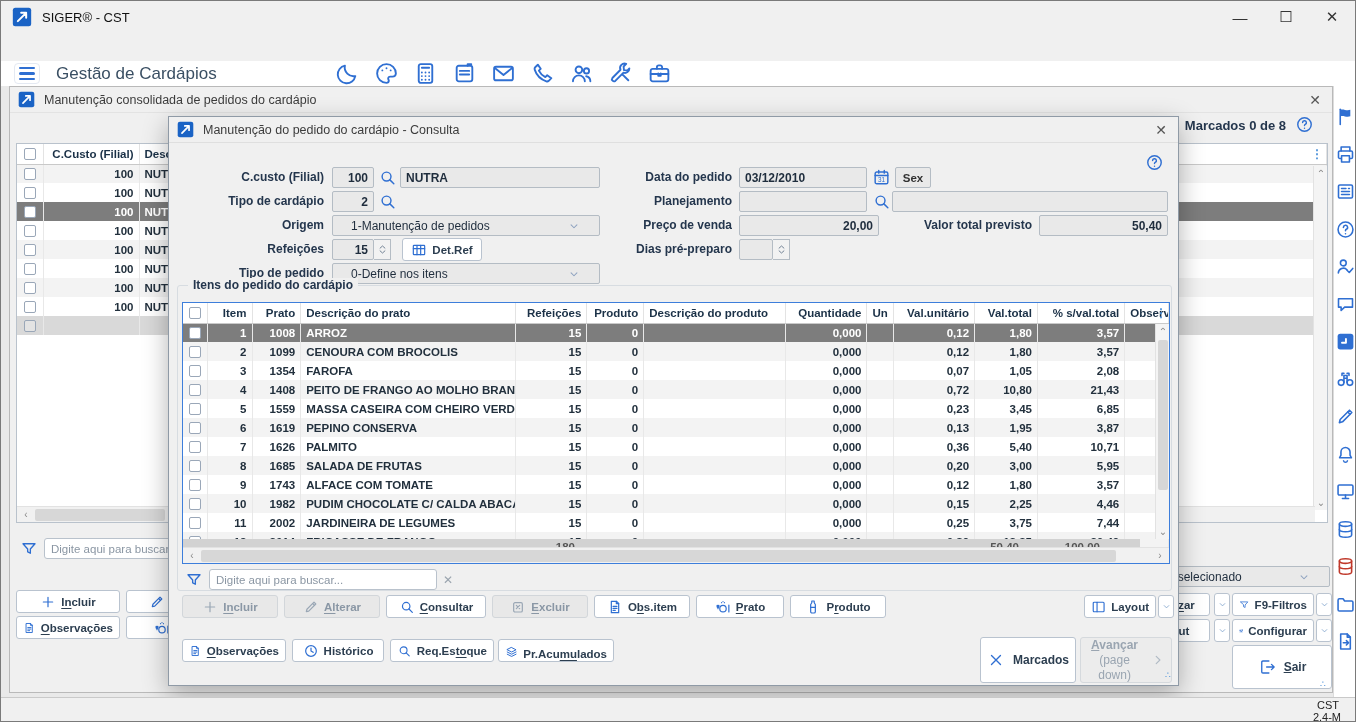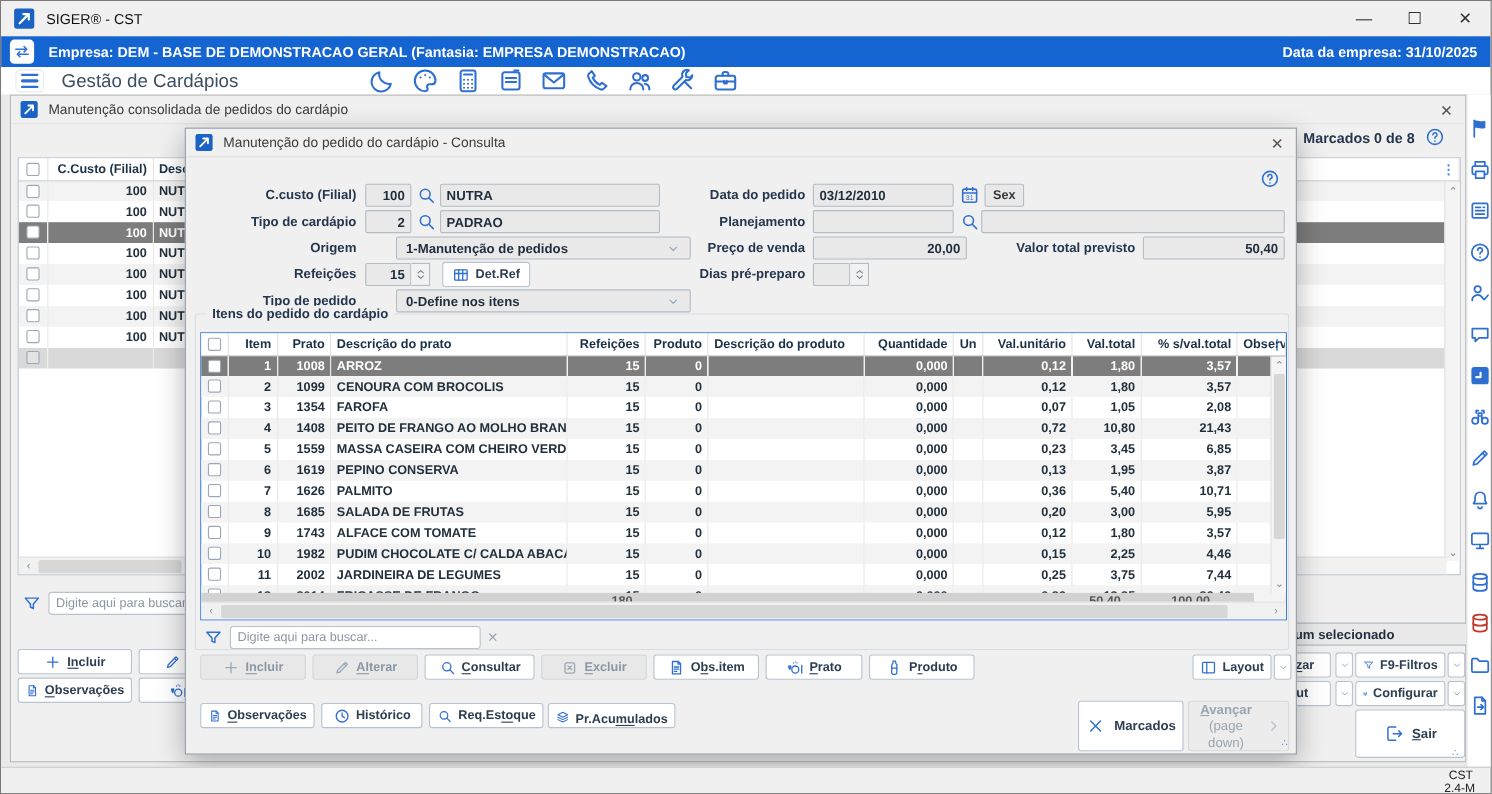--- a/index.html
+++ b/index.html
@@ -59,21 +59,21 @@
   .filterrow input::placeholder{color:#8a96a3;}
   .fclear{color:#9aa4ae;font-size:12px;}
   
   .btn{position:absolute;display:inline-flex;align-items:center;justify-content:center;gap:5px;background:#fff;border:1px solid #b9c3cf;border-radius:3px;font-size:11.5px;font-weight:700;color:#2c3e50;height:23px;cursor:default;white-space:nowrap;}
   .btn .ic{width:16px;height:16px;}
   .btn.dis{background:#e8e8e8;border-color:#d2d6da;color:#8a97a5;}
   .btn.dis .ic{color:#9aa7b5;}
   .btn.small{width:16px;padding:0;}
   .btn.small .ic{width:11px;height:11px;color:#7fa3cc;}
   .btn u{text-underline-offset:2px;}
-  .combo{display:flex;align-items:center;background:#e9e9e9;border:1px solid #b4bcc4;border-radius:2px;height:21px;font-size:12px;font-weight:700;color:#1f2d3d;padding:0 8px;position:absolute;margin-left:28px;}
+  .combo{display:flex;align-items:center;background:#e9e9e9;border:1px solid #b4bcc4;border-radius:2px;height:21px;font-size:12px;font-weight:400;color:#1f2d3d;padding:0 18px;position:absolute;}
   .combo .cv{flex:1;overflow:hidden;white-space:nowrap;}
   .combo .ic{width:14px;height:14px;color:#8fa3c0;}
   .field{position:absolute;background:#e9e9e9;border:1px solid #b4bcc4;border-radius:2px;height:21px;font-size:12px;font-weight:700;color:#1f2d3d;padding:0 5px;display:flex;align-items:center;}
   .field.right{justify-content:flex-end;}
   .flabel{position:absolute;font-size:12px;font-weight:700;color:#24364d;text-align:right;white-space:nowrap;}
   .spinbox{position:absolute;width:17px;height:21px;background:#f2f2f2;border:1px solid #b4bcc4;border-left:none;display:flex;align-items:center;justify-content:center;color:#6f7f92;}
   .spinbox .ic{width:13px;height:13px;color:#6f7f92;}
   .sicon{position:absolute;width:19px;height:19px;}
   
   .iconstrip{position:absolute;left:1332px;top:0;width:24px;height:611px;background:#fff;border-left:1px solid #dcdcdc;display:flex;flex-direction:column;align-items:center;padding-top:20px;gap:16.5px;}
@@ -108,31 +108,20 @@
           <rect x="1" y="1" width="22" height="22" rx="3" fill="#1a63c5"></rect>
           <path d="M7 17 17 7M17 7h-6M17 7v6" stroke="#fff" stroke-width="2.4" fill="none" stroke-linecap="round" stroke-linejoin="round"></path>
         </svg>
       </span>
     <span class="ttl">SIGER® - CST</span>
     <span class="wctrl" style="right:92px;">—</span>
     <span class="wctrl" style="right:46px;">☐</span>
     <span class="wctrl" style="right:0;">✕</span>
   </div>
 
-  <div class="companybar">
-    <span class="swapbox">
-        <span class="ic" style="width:18px;height:18px;">
-          <svg viewBox="0 0 24 24" fill="none" stroke="currentColor" stroke-width="1.8" stroke-linecap="round" stroke-linejoin="round">
-            <path d="M4.5 9h13M14.5 5.8 17.7 9l-3.2 3.2M19.5 15h-13M9.5 11.8 6.3 15l3.2 3.2"></path>
-          </svg>
-        </span>
-      </span>
-    <span class="ctext">Empresa: DEM - BASE DE DEMONSTRACAO GERAL (Fantasia: EMPRESA DEMONSTRACAO)</span>
-    <span class="cdate">Data da empresa: 31/10/2025</span>
-  </div>
 
   <div class="menubar">
     <span class="hamb">
         <i></i>
         <i></i>
         <i></i>
       </span>
     <span class="mtitle">Gestão de Cardápios</span>
     <span class="micons">
       <span class="ic">
@@ -548,23 +537,20 @@
       <span class="flabel" style="left:8px;top:77px;width:147px;">Tipo de cardápio</span>
       <div class="field right" style="left:163px;top:74px;width:42px;">
           <span>2</span>
         </div>
       <span class="ic sicon" style="left:209px;top:75px;">
           <svg viewBox="0 0 24 24" fill="none" stroke="currentColor" stroke-width="1.8" stroke-linecap="round" stroke-linejoin="round">
             <circle cx="10.8" cy="10.8" r="5.6"></circle>
             <path d="m15 15 5 5"></path>
           </svg>
         </span>
-      <div class="field" style="left:231px;top:74px;width:200px;">
-          <span>PADRAO</span>
-        </div>
 
       <span class="flabel" style="left:8px;top:101px;width:147px;">Origem</span>
       <div class="combo" style="left:163px;top:98px;width:268px;">
           <span class="cv">1-Manutenção de pedidos</span>
           <span class="ic">
             <svg viewBox="0 0 24 24" fill="none" stroke="currentColor" stroke-width="1.8" stroke-linecap="round" stroke-linejoin="round">
               <path d="m7 10 5 5 5-5"></path>
             </svg>
           </span>
         </div>

